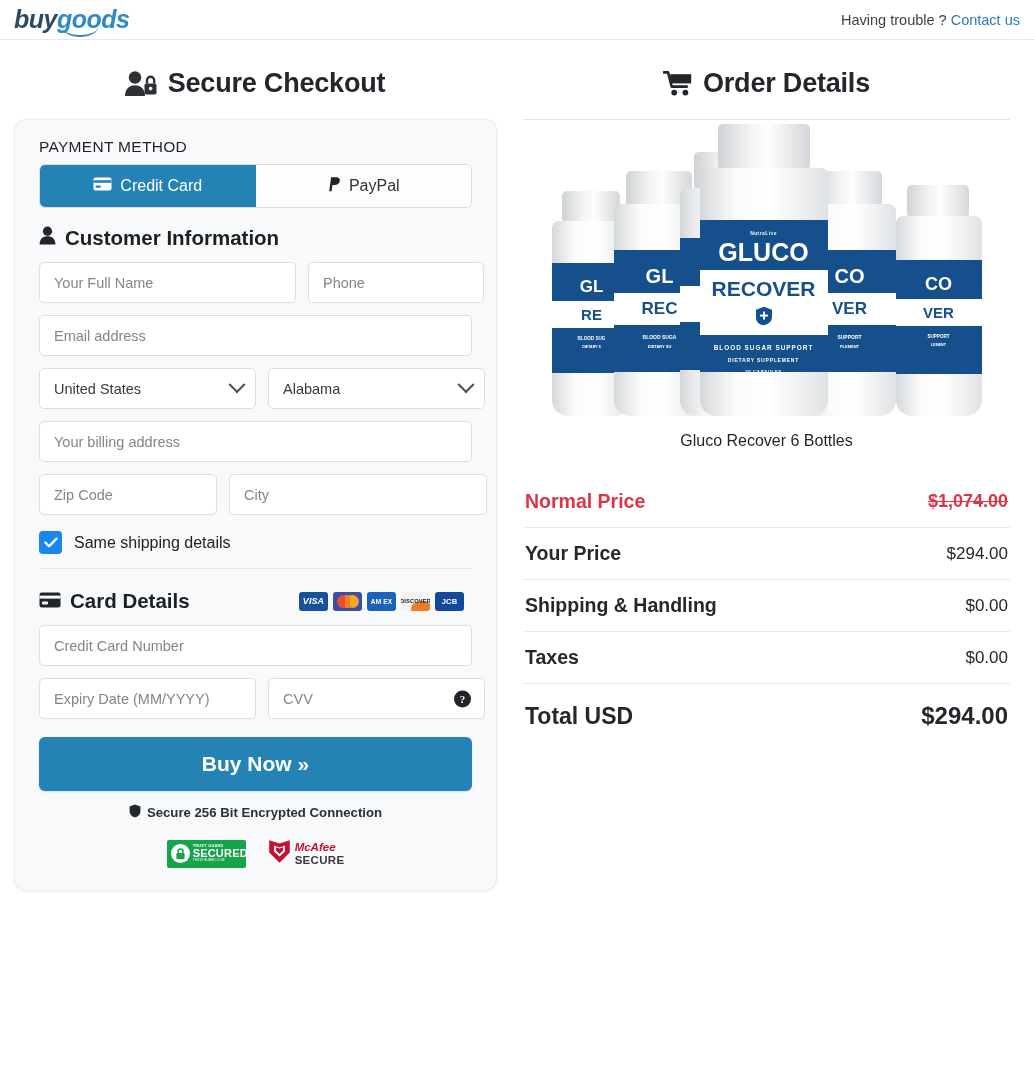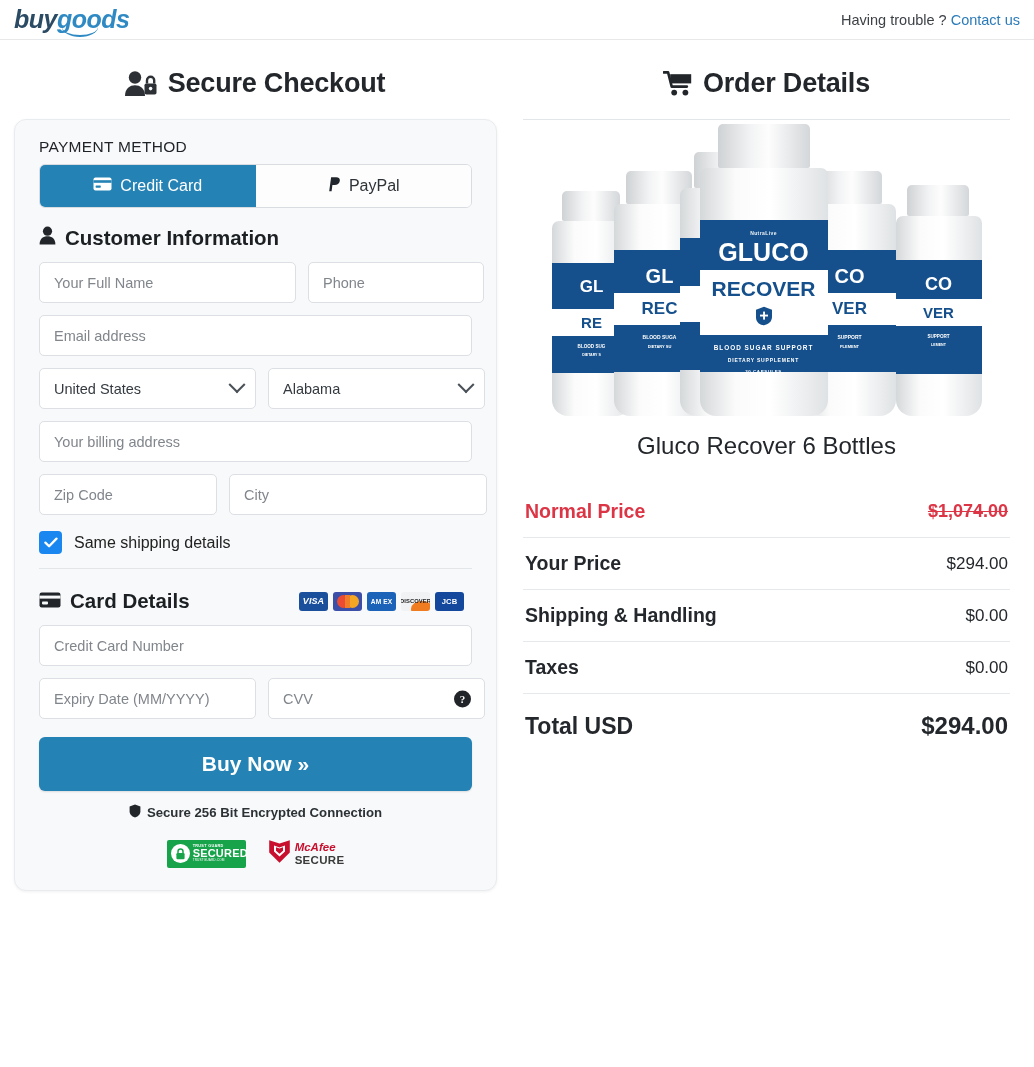--- a/index.html
+++ b/index.html
@@ -160,21 +160,21 @@
   .bottle .body {
     background: linear-gradient(90deg,#d5d8da,#fbfbfb 28%,#ffffff 55%,#dfe2e4);
     border-radius: 7px 7px 16px 16px; width:100%; position:relative; overflow:hidden;
   }
   .bottle .label {
     position:absolute; left:0; right:0; background:#15508c; color:#fff;
     display:flex; flex-direction:column; align-items:center; justify-content:flex-start;
     font-weight:800; text-align:center;
   }
   .lbl-white { background:#fff; color:#15508c; width:100%; display:flex; flex-direction:column; align-items:center; }
-  .prod-name { text-align:center; font-size:24px; color:#23272b; margin-top:16px; font-weight:400; }
+  .prod-name { text-align:center; font-size:16px; color:#23272b; margin-top:16px; font-weight:400; }
 
   .price-rows { margin-top: 26px; }
   .price-row {
     display:flex; align-items:center; justify-content:space-between;
     padding: 14px 2px; border-bottom:1px solid #e6e9ec;
   }
   .price-row.normal { border-bottom:1px solid #e6e9ec; }
   .pr-label { font-size:19.5px; font-weight:600; color:#24282c; }
   .pr-value { font-size:17px; color:#24282c; }
   .normal .pr-label { color:#dc3545; font-weight:600; font-size:19.5px; }
@@ -387,21 +387,21 @@
     <div class="order-box">
 
       <div class="product-img">
         <div class="bottles">
 
           <div class="bottle" style="left:0px; width:80px;">
             <div class="cap" style="height:30px; margin-left:10px; width:58px;"></div>
             <div class="body" style="height:195px;">
               <div class="label" style="top:42px; height:110px; padding-top:14px;">
                 <div style="font-size:17px;">GL</div>
-                <div class="lbl-white" style="margin-top:12px; padding:5px 0;">
+                <div class="lbl-white" style="margin-top:4px; padding:5px 0;">
                     <span style="font-size:15px;">RE</span>
                   </div>
                 <div style="font-size:4.6px; margin-top:8px;">BLOOD SUG</div>
                 <div style="font-size:3.6px; margin-top:4px;">DIETARY S</div>
               </div>
             </div>
           </div>
 
           <div class="bottle" style="left:62px; width:92px;">
             <div class="cap" style="height:33px; margin-left:12px; width:66px;"></div>

